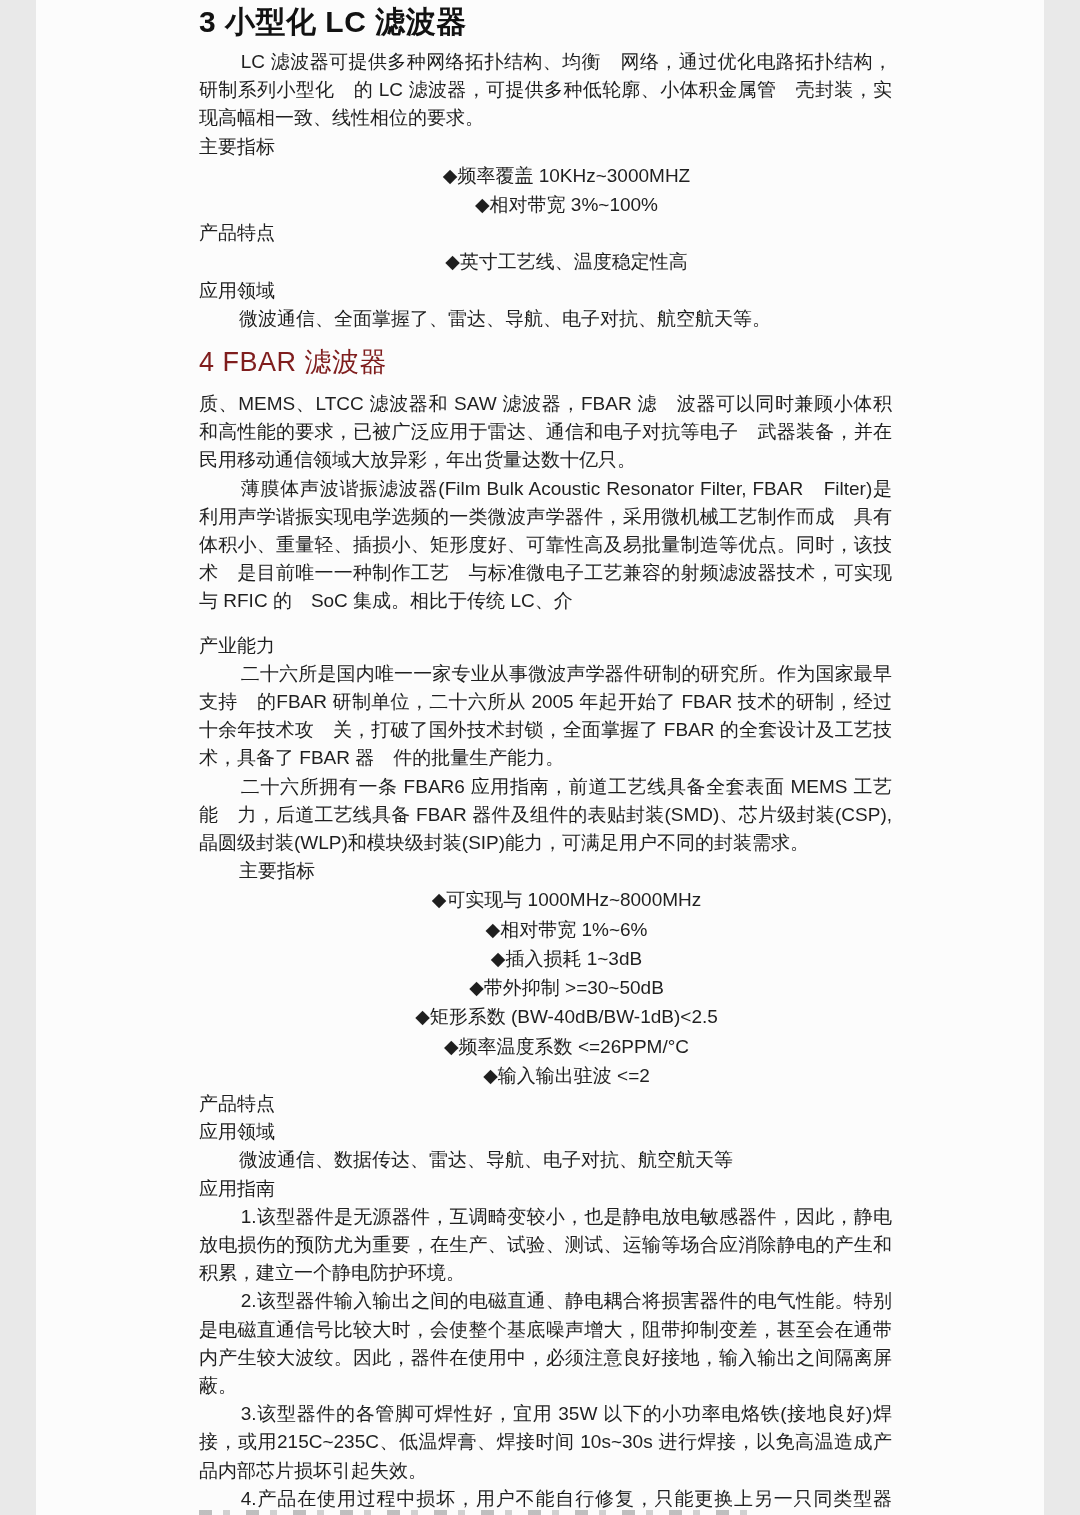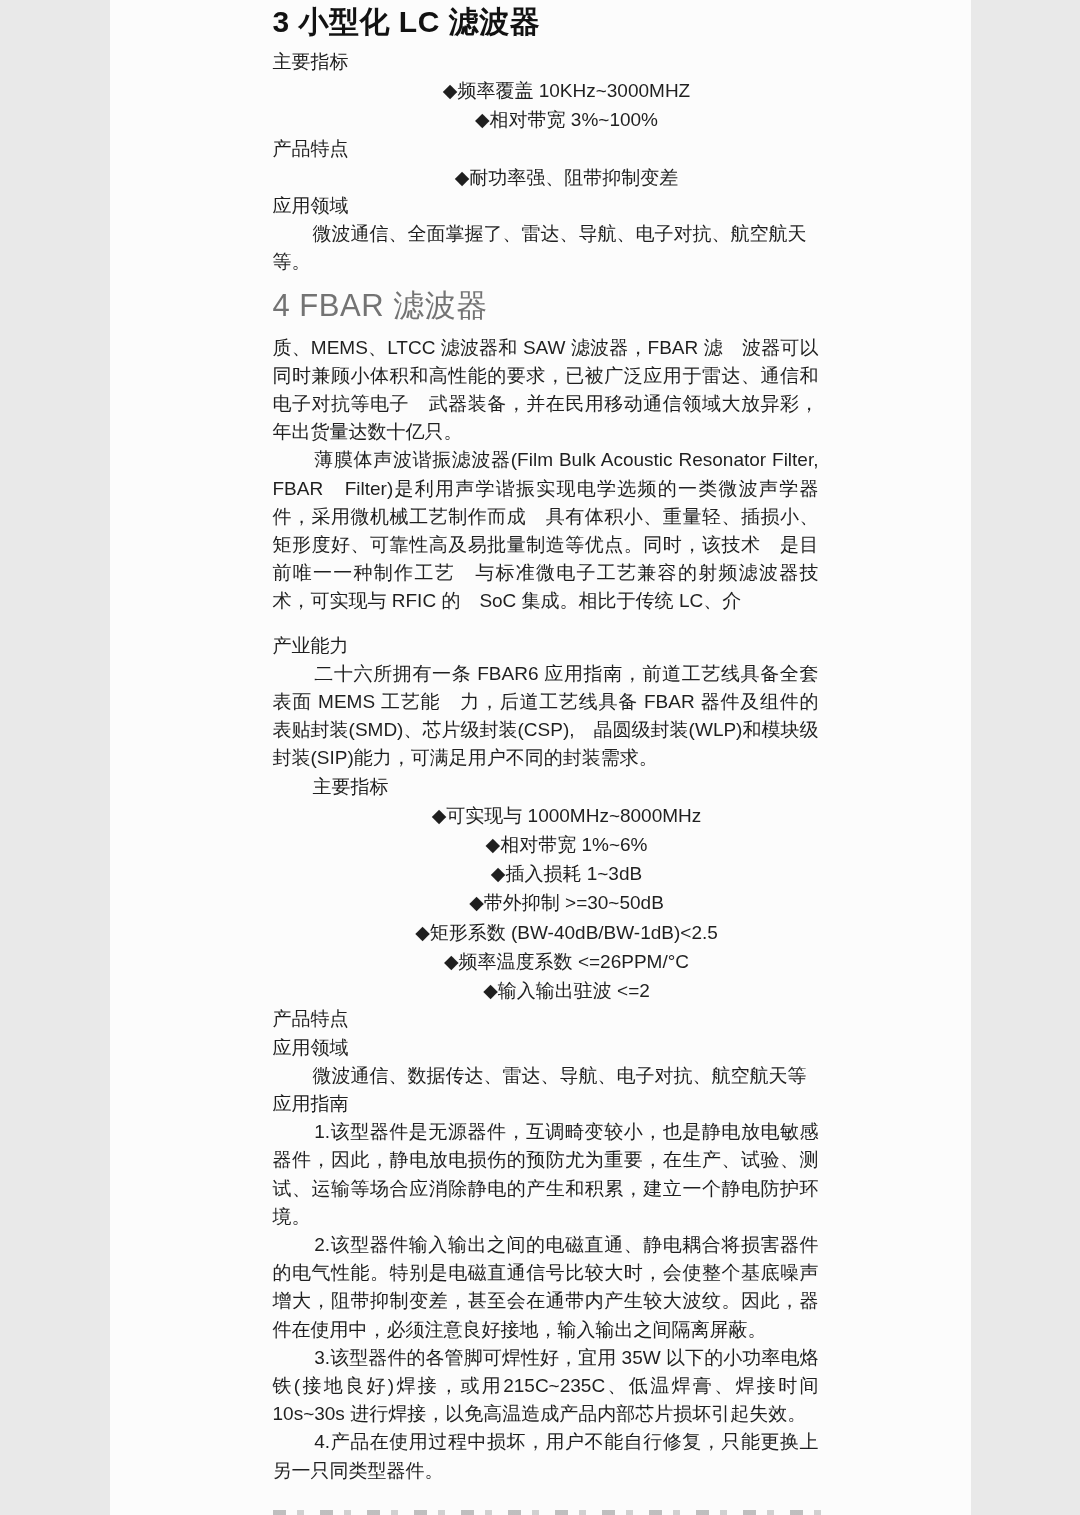--- a/index.html
+++ b/index.html
@@ -1,41 +1,41 @@
 <!DOCTYPE html>
 <html lang="zh"><head>
 <meta charset="utf-8">
 <style>
   html,body{margin:0;padding:0;background:#e9e9e9;}
   .page{
     position:relative;
-    width:861px;height:1515px;
+    width:1008px;height:1515px;
     margin:0 auto;
     background:#fcfcfc;
     box-sizing:border-box;
     padding:3px 152px 0 163px;
     overflow:hidden;
     font-family:"Liberation Sans","DejaVu Sans",sans-serif;
     color:#1f1f1f;
     font-size:19px;
     line-height:28.2px;
   }
   .h-bold{
     font-size:30px;
     line-height:38px;
     font-weight:700;
     color:#121212;
     margin:0 0 7px 0;
     letter-spacing:0.5px;
   }
   .h-light{
-    font-size:31px;
+    font-size:27px;
     line-height:40px;
     font-weight:400;
-    color:#737373;
+    color:#7f1d1d;
     margin:9px 0 8px 0;
     letter-spacing:0.5px;
   }
   .para{
     margin:0;
     text-align:justify;
     text-indent:2.2em;
   }
   .para.gap-after{margin-bottom:16px;}
   .label{
@@ -67,37 +67,39 @@
       rgba(90,90,90,0) 31px 47px);
   }
 </style>
 </head>
 <body>
 
 <div class="page">
 
   <h1 class="h-bold">3 小型化 LC 滤波器</h1>
 
+  <p class="para">LC 滤波器可提供多种网络拓扑结构、均衡　网络，通过优化电路拓扑结构，研制系列小型化　的 LC 滤波器，可提供多种低轮廓、小体积金属管　壳封装，实现高幅相一致、线性相位的要求。</p>
 
   <p class="label">主要指标</p>
   <p class="bullet">◆频率覆盖 10KHz~3000MHZ</p>
   <p class="bullet">◆相对带宽 3%~100%</p>
 
   <p class="label">产品特点</p>
-  <p class="bullet">◆耐功率强、阻带抑制变差</p>
+  <p class="bullet">◆英寸工艺线、温度稳定性高</p>
 
   <p class="label">应用领域</p>
   <p class="apps">微波通信、全面掌握了、雷达、导航、电子对抗、航空航天等。</p>
 
   <h1 class="h-light">4 FBAR 滤波器</h1>
 
   <p class="para" style="text-indent:0;">质、MEMS、LTCC 滤波器和 SAW 滤波器，FBAR 滤　波器可以同时兼顾小体积和高性能的要求，已被广泛应用于雷达、通信和电子对抗等电子　武器装备，并在民用移动通信领域大放异彩，年出货量达数十亿只。</p>
   <p class="para gap-after">薄膜体声波谐振滤波器(Film Bulk Acoustic Resonator Filter, FBAR　Filter)是利用声学谐振实现电学选频的一类微波声学器件，采用微机械工艺制作而成　具有体积小、重量轻、插损小、矩形度好、可靠性高及易批量制造等优点。同时，该技术　是目前唯一一种制作工艺　与标准微电子工艺兼容的射频滤波器技术，可实现与 RFIC 的　SoC 集成。相比于传统 LC、介</p>
 
   <p class="label">产业能力</p>
+  <p class="para">二十六所是国内唯一一家专业从事微波声学器件研制的研究所。作为国家最早支持　的FBAR 研制单位，二十六所从 2005 年起开始了 FBAR 技术的研制，经过十余年技术攻　关，打破了国外技术封锁，全面掌握了 FBAR 的全套设计及工艺技术，具备了 FBAR 器　件的批量生产能力。</p>
   <p class="para">二十六所拥有一条 FBAR6 应用指南，前道工艺线具备全套表面 MEMS 工艺能　力，后道工艺线具备 FBAR 器件及组件的表贴封装(SMD)、芯片级封装(CSP),　晶圆级封装(WLP)和模块级封装(SIP)能力，可满足用户不同的封装需求。</p>
 
   <p class="label label-indent">主要指标</p>
   <p class="bullet">◆可实现与 1000MHz~8000MHz</p>
   <p class="bullet">◆相对带宽 1%~6%</p>
   <p class="bullet">◆插入损耗 1~3dB</p>
   <p class="bullet">◆带外抑制 &gt;=30~50dB</p>
   <p class="bullet">◆矩形系数 (BW-40dB/BW-1dB)&lt;2.5</p>
   <p class="bullet">◆频率温度系数 &lt;=26PPM/°C</p>
   <p class="bullet">◆输入输出驻波 &lt;=2</p>

